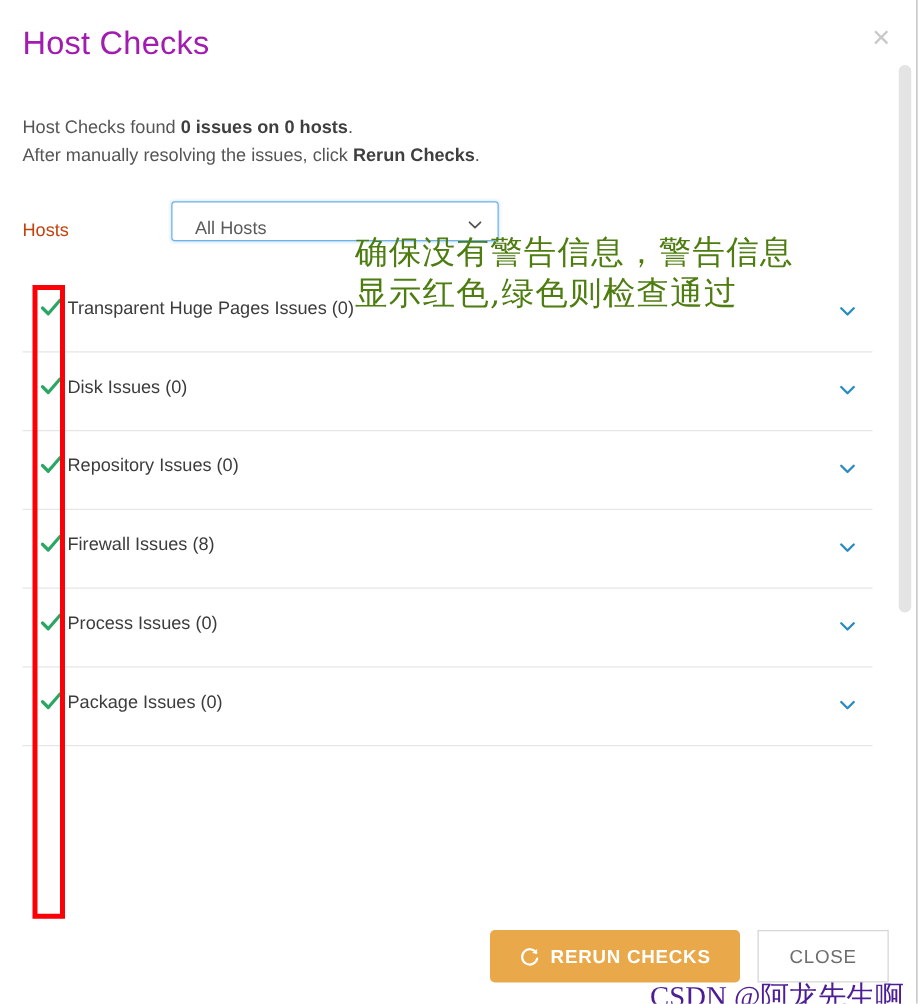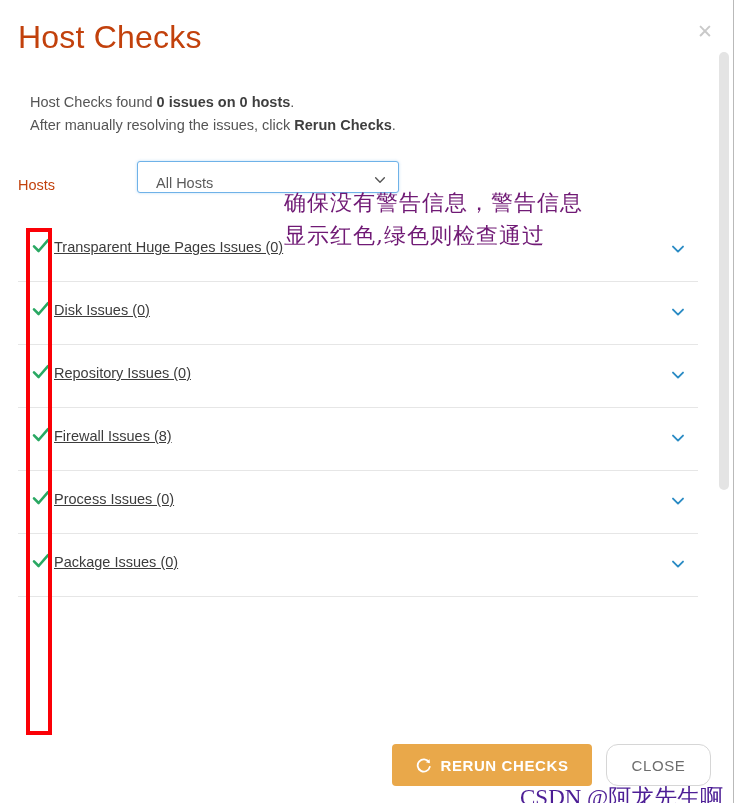--- a/index.html
+++ b/index.html
@@ -29,23 +29,23 @@
     width: 713px;
     height: 803px;
     background: #ffffff;
     overflow: hidden;
   }
 
   .modal-title {
     position: absolute;
     left: 18px;
     top: 19px;
-    font-size: 32px;
+    font-size: 26px;
     font-weight: 400;
-    color: #c2410c;
+    color: #a21caf;
     letter-spacing: 0.2px;
     white-space: nowrap;
   }
 
   .close-x {
     position: absolute;
     left: 694px;
     top: 20px;
     width: 22px;
     height: 22px;
@@ -58,21 +58,21 @@
   }
 
   .summary {
     position: absolute;
     left: 18px;
     top: 91px;
     font-size: 14.5px;
     color: #555555;
     line-height: 23px;
   }
-  .summary .line { white-space: nowrap; margin-left: 12px; }
+  .summary .line { white-space: nowrap; }
   .summary b { font-weight: bold; color: #3f3f3f; }
 
   
   .hosts-label {
     position: absolute;
     left: 18px;
     top: 177px;
     font-size: 14.5px;
     font-weight: normal;
     color: #c2410c;
@@ -126,21 +126,20 @@
     width: 18px;
     height: 18px;
   }
   .check-row .row-label {
     position: absolute;
     left: 36px;
     top: 20px;
     font-size: 14.5px;
     color: #3c3c3c;
     white-space: nowrap;
-    text-decoration: underline;
   }
   .check-row .row-chevron {
     position: absolute;
     right: 12px;
     top: 22px;
     width: 16px;
     height: 16px;
   }
 
   
@@ -167,21 +166,21 @@
   .btn-rerun .refresh-icon { width: 17px; height: 17px; display: block; }
 
   .btn-close {
     position: absolute;
     left: 606px;
     top: 744px;
     width: 105px;
     height: 42px;
     background: #ffffff;
     border: 1px solid #d6d6d6;
-    border-radius: 12px;
+    border-radius: 0;
     color: #6d6d6d;
     font-size: 15px;
     letter-spacing: 0.6px;
     cursor: pointer;
     font-family: "Liberation Sans", sans-serif;
   }
 
   
   .scroll-track {
     position: absolute;
@@ -219,22 +218,22 @@
     width: 26px;
     height: 507px;
     border: 4px solid #fb0006;
     box-sizing: border-box;
     pointer-events: none;
   }
   .anno-text {
     position: absolute;
     left: 284px;
     top: 186px;
-    color: #701a75;
-    font-size: 22px;
+    color: #4d7c0f;
+    font-size: 26px;
     line-height: 33px;
     font-family: "DejaVu Serif", serif;
     white-space: nowrap;
     pointer-events: none;
     letter-spacing: 1px;
   }
   .watermark {
     position: absolute;
     left: 520px;
     top: 782px;

